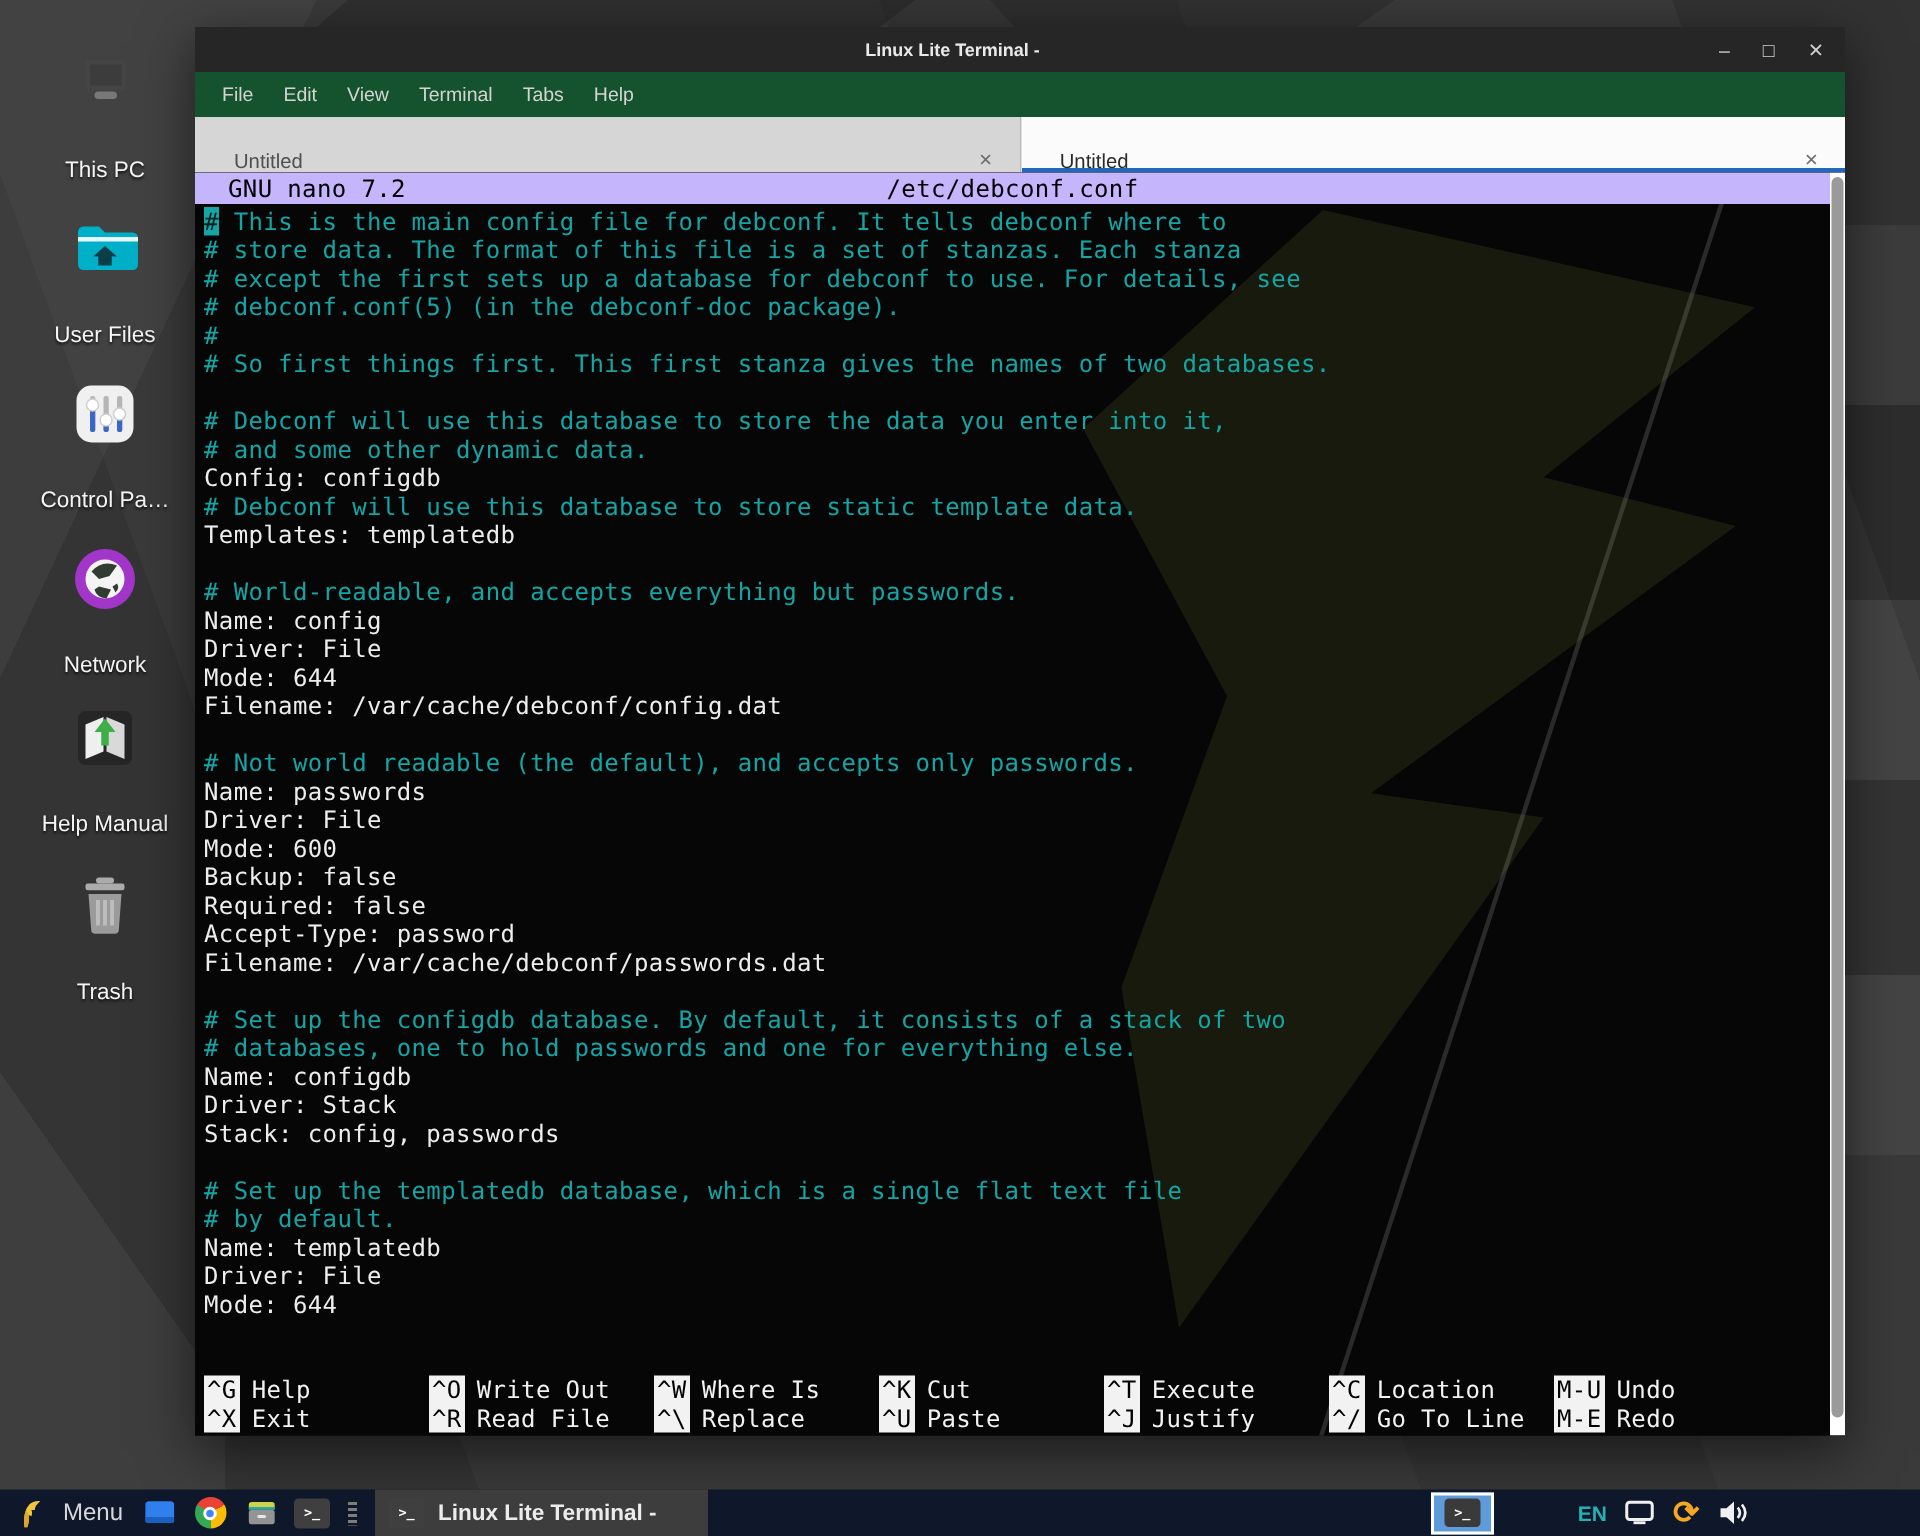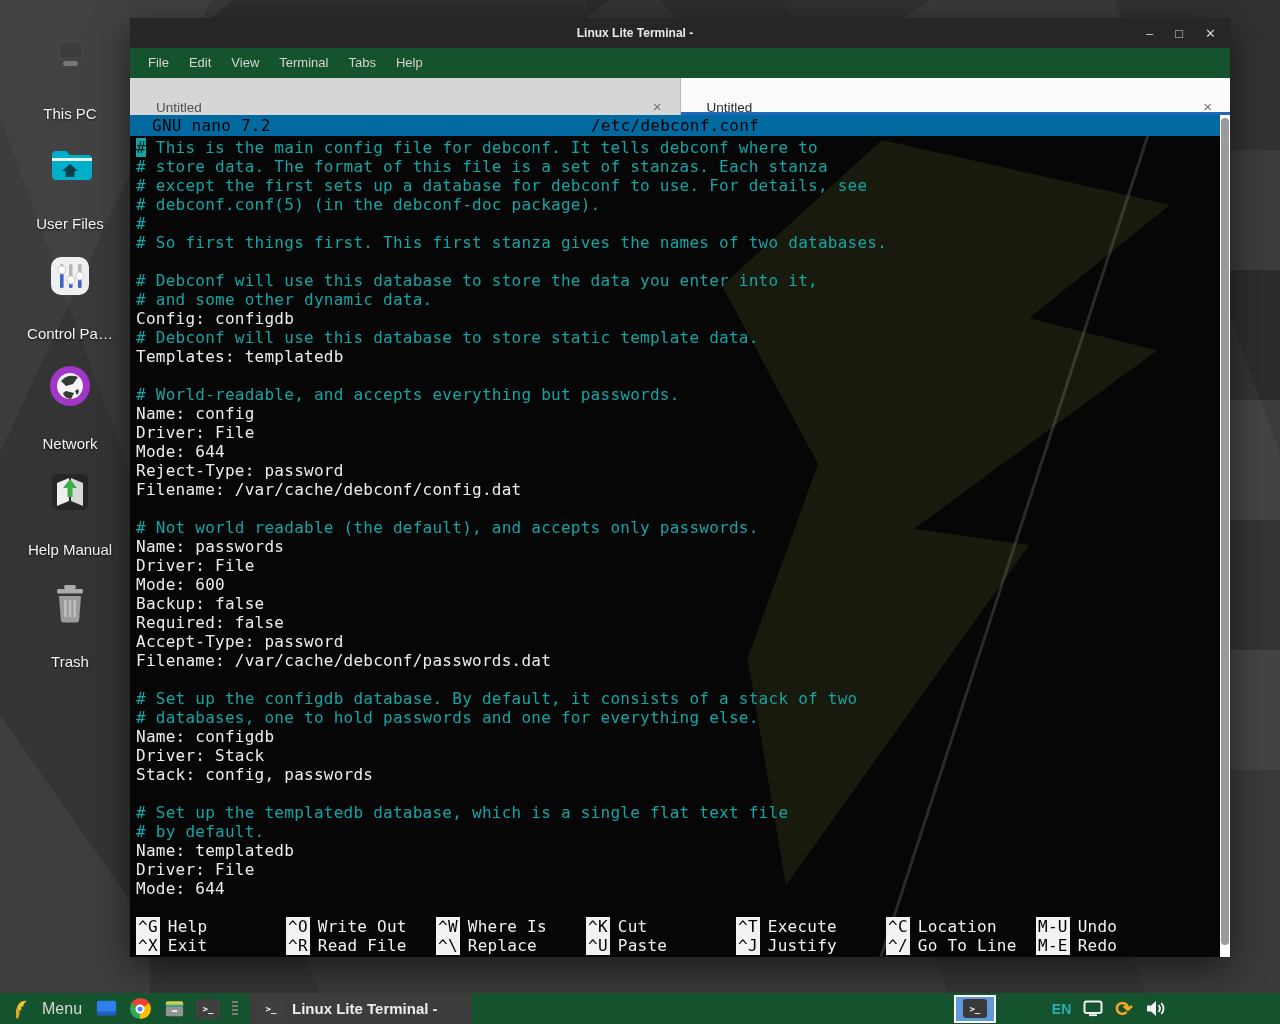--- a/index.html
+++ b/index.html
@@ -48,42 +48,42 @@
   .term-body { position:absolute; top:97px; left:0; right:0; bottom:0; background:#060606; overflow:hidden;
                font-family:"DejaVu Sans Mono", monospace; font-size:16px; letter-spacing:0.25px; }
 
   
   .wm-feather { position:absolute; left:400px; top:25px; width:640px; height:810px;
     background:rgba(96,112,38,0.20);
     clip-path:polygon(55% 0,100% 8%,78% 22%,98% 26%,60% 48%,78% 50%,40% 92%,34% 64%,45% 40%,30% 18%); }
   .wm-stem { position:absolute; left:880px; top:-20px; width:3px; height:920px;
     background:rgba(190,190,190,0.20); transform:rotate(18deg); }
 
-  .nano-header { position:absolute; top:0; left:0; right:10px; height:21px; background:#0369a1;
+  .nano-header { position:absolute; top:0; left:0; right:10px; height:21px; background:#c4b5fd;
                  color:#000; line-height:21px; }
   .nh-left { position:absolute; left:22px; }
   .nh-center { display:block; text-align:center; }
 
   .nano-lines { position:absolute; top:23px; left:6px; right:16px; }
   .nl { height:19px; line-height:19px; white-space:pre; }
   .nl.c { color:#14a5a5; }
   .nl.p { color:#ededed; }
   .cursor { background:#14a5a5; color:#062020; }
 
   .nano-footer { position:absolute; left:6px; right:18px; bottom:2px; }
   .fr { height:19px; line-height:19px; white-space:nowrap; }
   .fcol { display:inline-block; width:150px; vertical-align:top; }
   .fkey { background:#f2f2f2; color:#000; padding:0 2px; }
   .flabel { color:#f2f2f2; margin-left:8px; }
 
   .term-scroll { position:absolute; top:0; right:0; bottom:0; width:10px; background:#ffffff; }
   .term-thumb { position:absolute; top:3px; left:1px; right:1px; bottom:12px; background:#9a9a9a; border-radius:5px; }
 
   
-  .taskbar { position:absolute; left:0; right:0; bottom:0; height:31px; background:#14532d;
+  .taskbar { position:absolute; left:0; right:0; bottom:0; height:31px; background:#0f172a;
              display:flex; align-items:center; padding:0 6px 0 8px; gap:10px; }
   .menu-label { font-size:16px; color:#d8d8d8; margin-right:2px; }
   .tb-ico { width:24px; height:24px; display:flex; align-items:center; justify-content:center; }
   .chrome { position:relative; width:21px; height:21px; border-radius:50%;
     background:conic-gradient(from 60deg, #fbbc05 0 120deg, #34a853 120deg 240deg, #ea4335 240deg 360deg); }
   .chrome .hub { position:absolute; left:50%; top:50%; width:9px; height:9px; transform:translate(-50%,-50%);
     background:#4285f4; border:2px solid #fff; border-radius:50%; }
   .tico { width:24px; height:20px; background:#3f3f3f; border-radius:3px; color:#fff;
           font-family:"DejaVu Sans Mono", monospace; font-size:9px; font-weight:bold;
           display:flex; align-items:center; justify-content:center; }
@@ -238,21 +238,20 @@
           <div class="nl c"># Debconf will use this database to store the data you enter into it,</div>
           <div class="nl c"># and some other dynamic data.</div>
           <div class="nl p">Config: configdb</div>
           <div class="nl c"># Debconf will use this database to store static template data.</div>
           <div class="nl p">Templates: templatedb</div>
           <div class="nl p">&nbsp;</div>
           <div class="nl c"># World-readable, and accepts everything but passwords.</div>
           <div class="nl p">Name: config</div>
           <div class="nl p">Driver: File</div>
           <div class="nl p">Mode: 644</div>
-          <div class="nl p">Reject-Type: password</div>
           <div class="nl p">Filename: /var/cache/debconf/config.dat</div>
           <div class="nl p">&nbsp;</div>
           <div class="nl c"># Not world readable (the default), and accepts only passwords.</div>
           <div class="nl p">Name: passwords</div>
           <div class="nl p">Driver: File</div>
           <div class="nl p">Mode: 600</div>
           <div class="nl p">Backup: false</div>
           <div class="nl p">Required: false</div>
           <div class="nl p">Accept-Type: password</div>
           <div class="nl p">Filename: /var/cache/debconf/passwords.dat</div>

